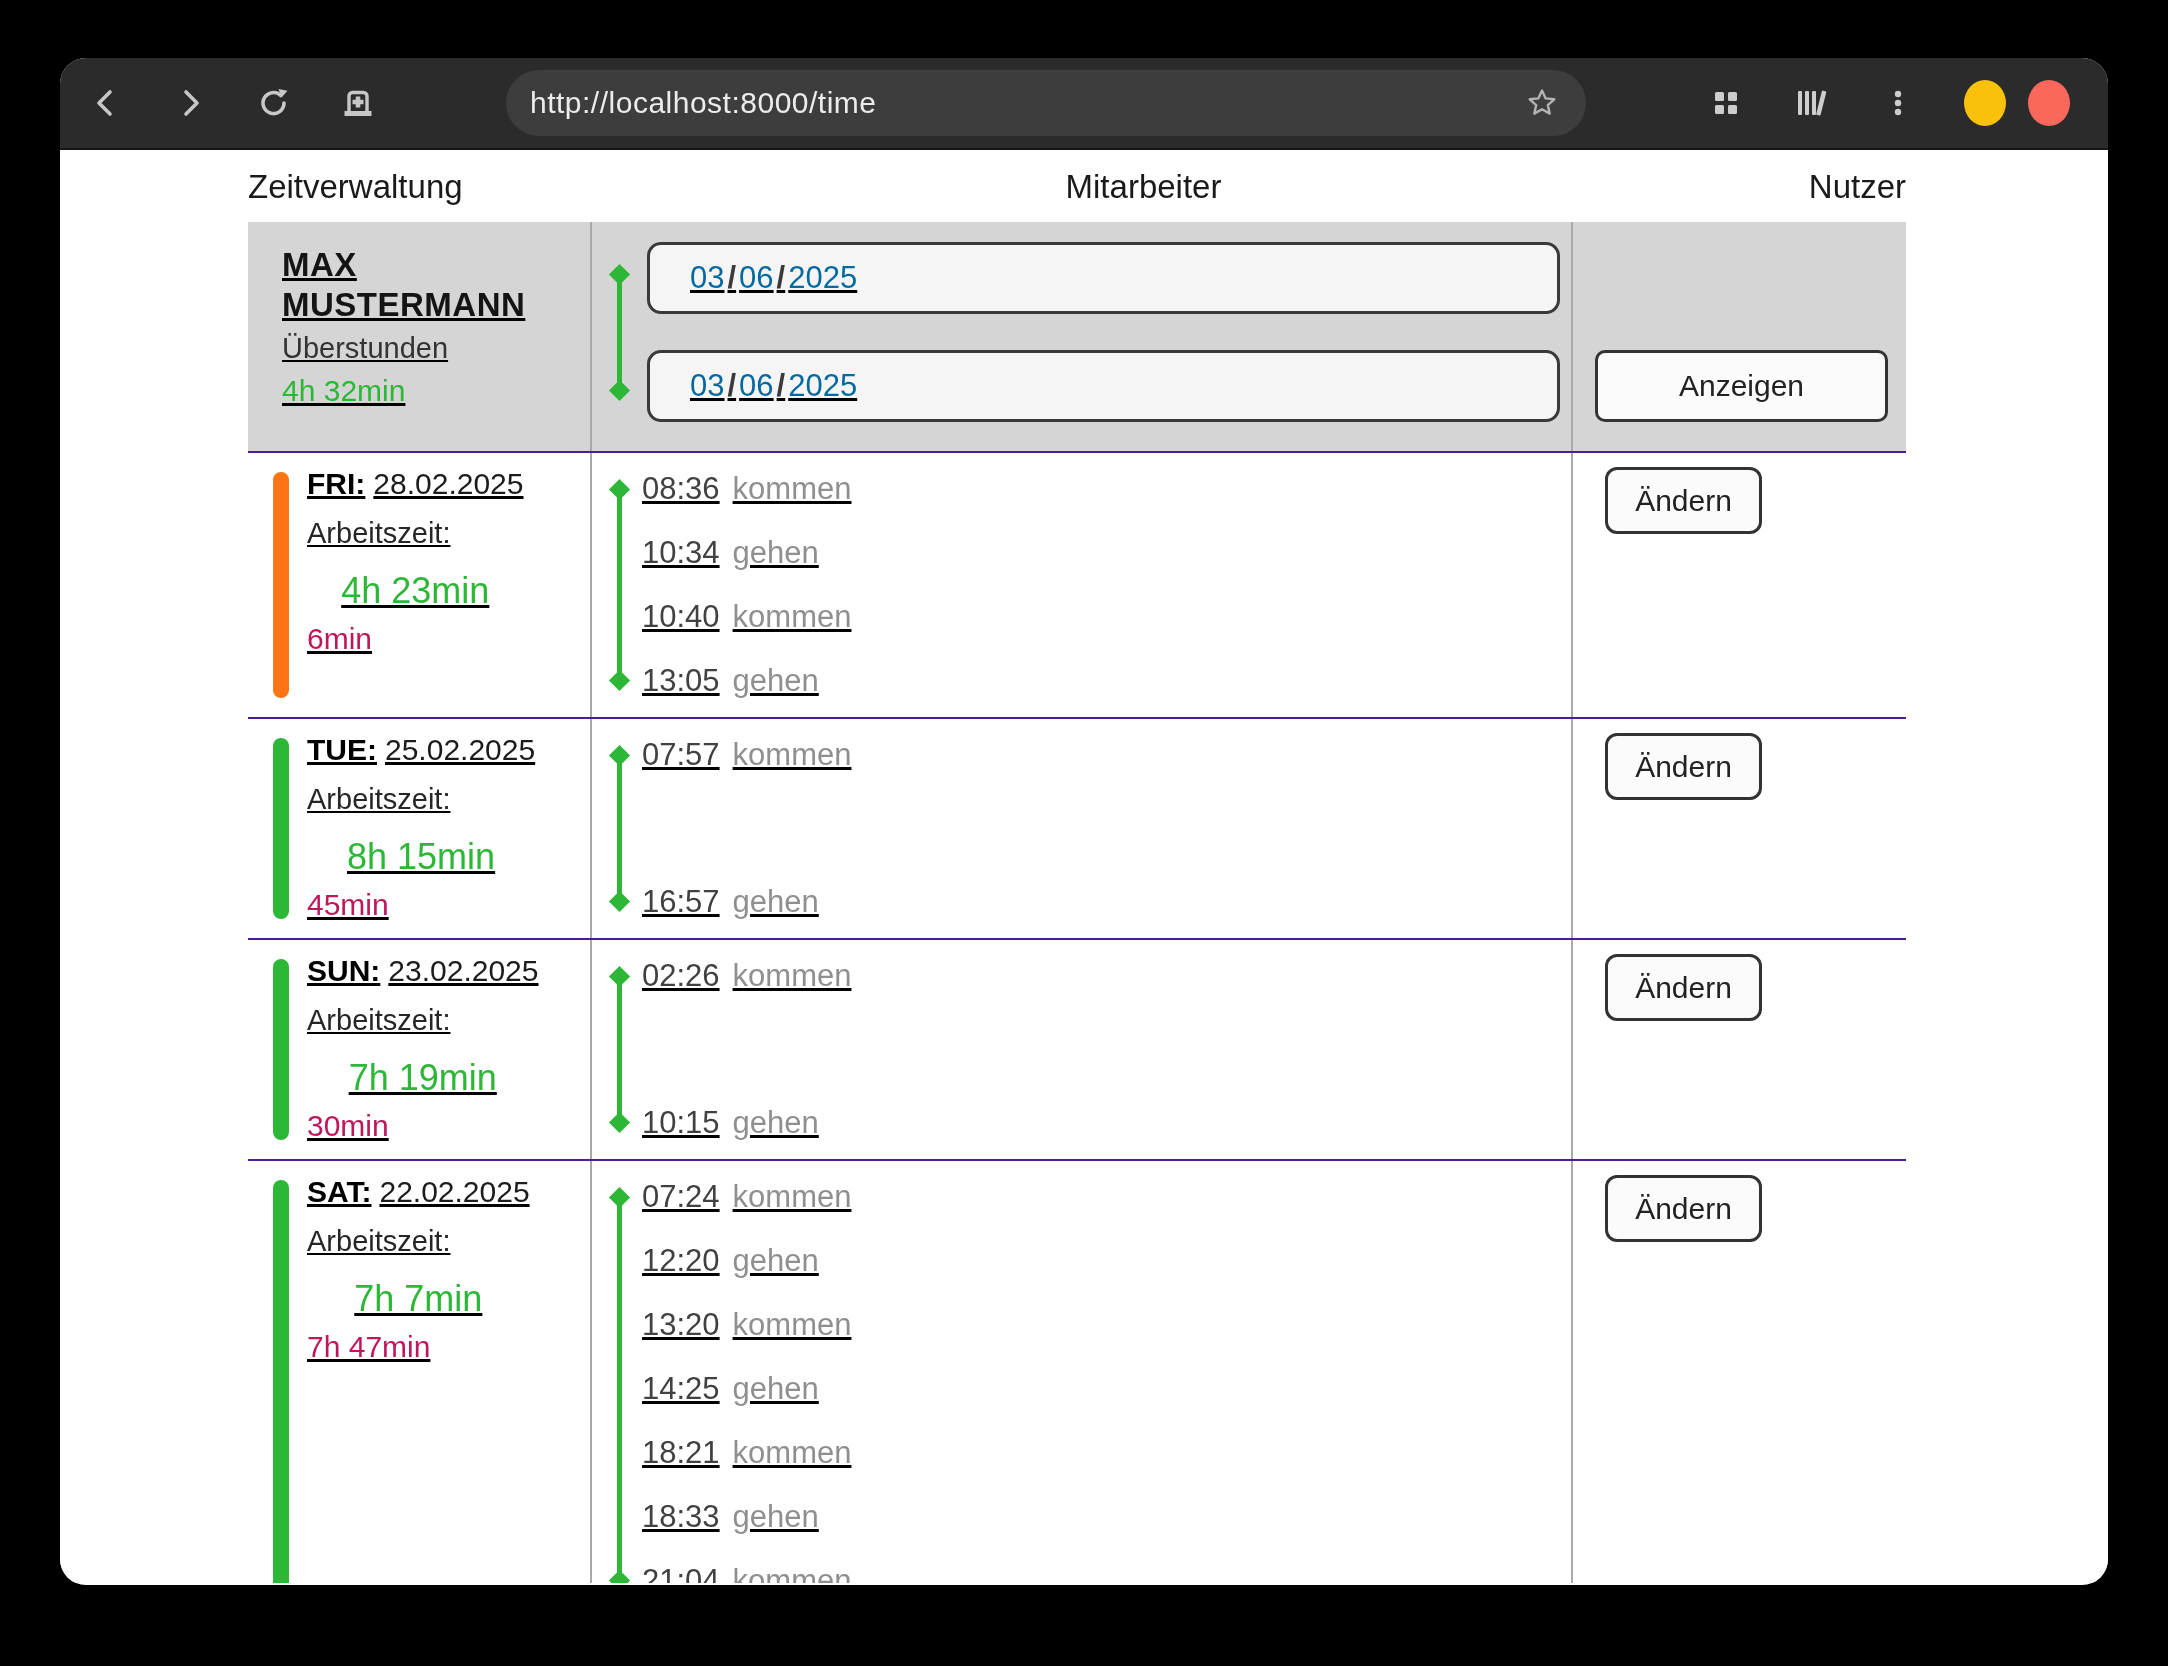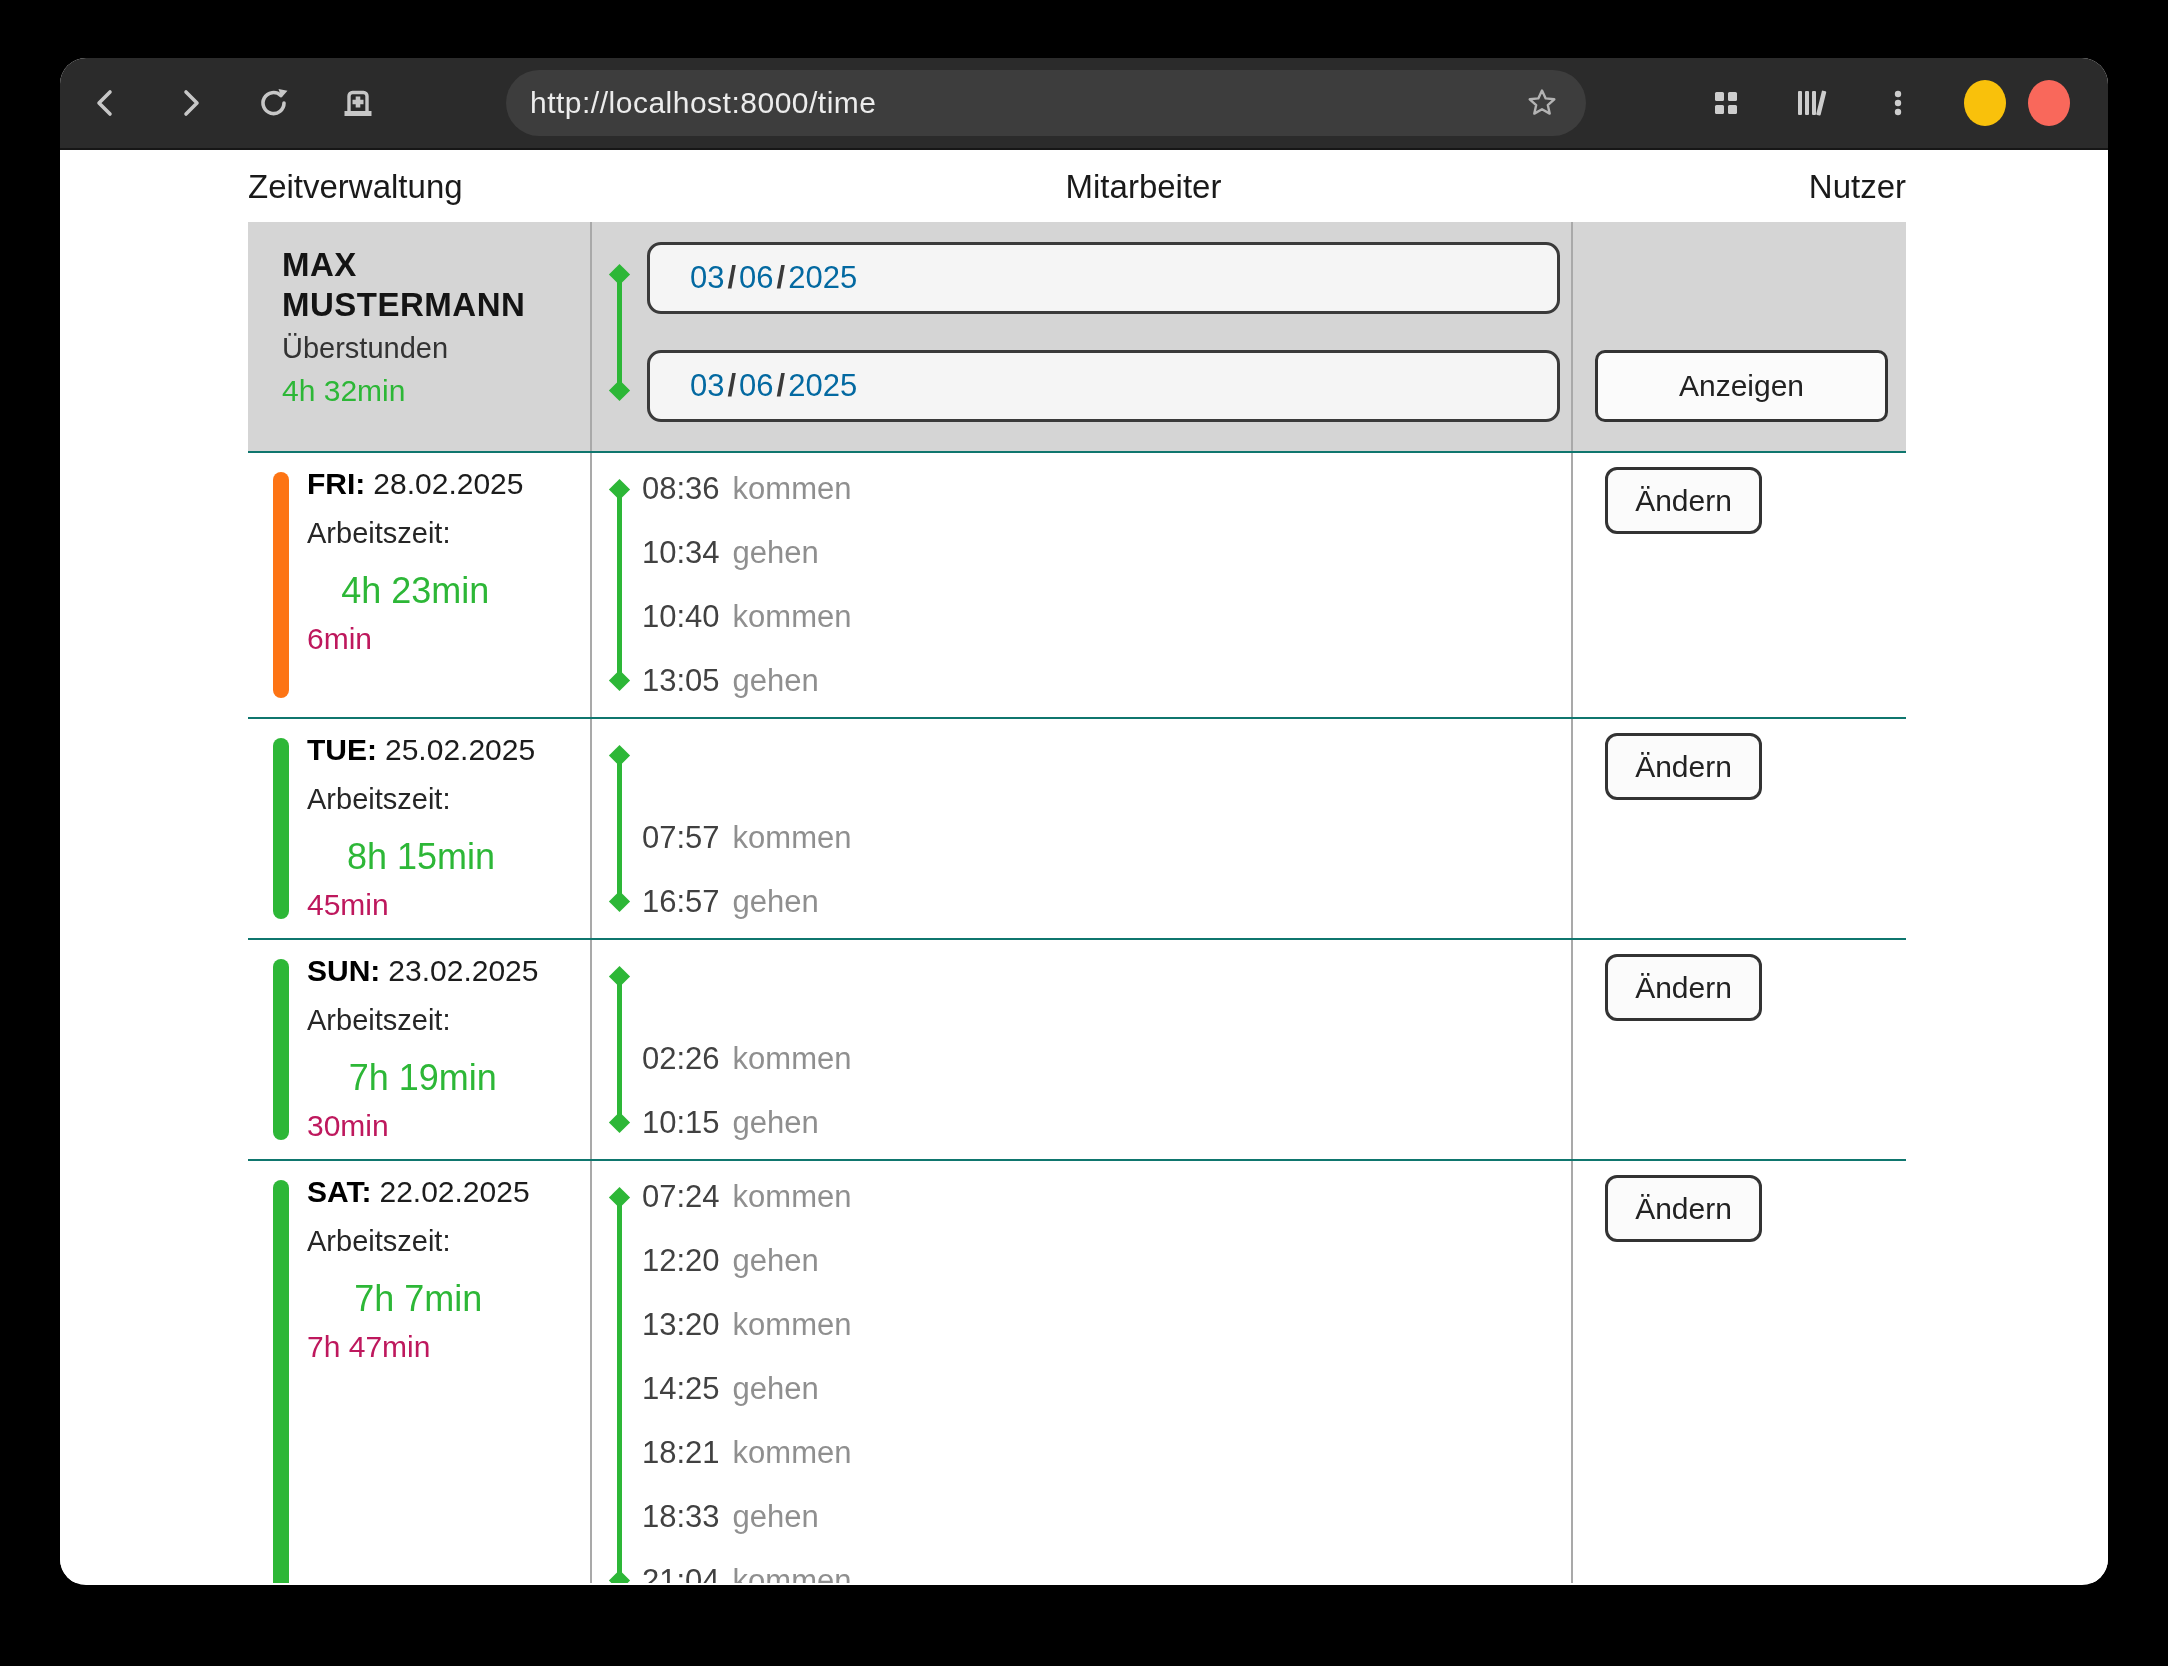--- a/index.html
+++ b/index.html
@@ -22,21 +22,21 @@
   .ctl { width:42px; height:46px; border-radius:50%; }
 
   
   .page { position:relative; height:1433px; background:#fff; overflow:hidden; }
   .page-nav { margin:18px 0 0 188px; width:1658px; display:grid;
               grid-template-columns:342px 983px 333px; font-size:33px; color:#1a1a1a; }
   .nav-center { justify-self:center; transform:translateX(62px); }
   .nav-right { justify-self:end;text-align:right; }
 
   .timetable { margin:16px 0 0 188px; width:1658px; }
-  .row { display:grid; grid-template-columns:342px 983px 333px; border-bottom:2px solid #0f766e; }
+  .row { display:grid; grid-template-columns:342px 983px 333px; border-bottom:2px solid #4c1d95;text-decoration:underline; }
   .col2 { border-left:2px solid #a9a9a9; border-right:2px solid #a9a9a9; position:relative; }
 
   
   .header-row { background:#d5d5d5; height:231px; }
   .emp { padding:23px 0 0 34px; }
   .emp-name { font-size:33px; font-weight:700; color:#141414; line-height:40px; letter-spacing:.5px; }
   .overtime-label { font-size:29px; color:#333; margin-top:7px; }
   .overtime-value { font-size:30px; margin-top:9px; color:var(--green); }
   .header-row .col2 { padding:20px 0 0 55px; }
   .date-input { width:913px; height:72px; border:3px solid #3a3a3a; border-radius:14px; background:#f5f5f5;
@@ -63,21 +63,21 @@
   .day-row .col1 { display:flex; padding:14px 0 14px 25px; }
   .day-bar { width:16px; border-radius:9px; margin:5px 0; flex:none; }
   .day-info { margin-left:18px; }
   .day-date { font-size:30px; color:#1c1c1c; }
   .day-date b { color:#000; margin-right:8px; }
   .work-label { margin-top:16px; font-size:29px; color:#262626; }
   .work-time { margin-top:20px; font-size:36px; color:var(--green);text-align:center; }
   .break-time { margin-top:10px; font-size:30px; color:#be185d; }
 
   ul.times { list-style:none; padding:14px 0 14px 50px; min-height:219px;
-             display:flex; flex-direction:column; justify-content:flex-end; row-gap:20px; }
+             display:flex; flex-direction:column; justify-content:space-between; row-gap:20px; }
   ul.times li { height:44px; display:flex; align-items:center; font-size:31px; }
   ul.times .t { color:#414141; }
   ul.times .k { color:#8f8f8f; margin-left:13px; }
 
   .day-row .col3 { padding:14px 0 0 32px; }
   .change-btn { width:157px; height:67px; border-radius:12px; font-size:30px; border-width:3px; }
 
   :root { --green:#2db737; }
   svg { display:block; }
 </style>

